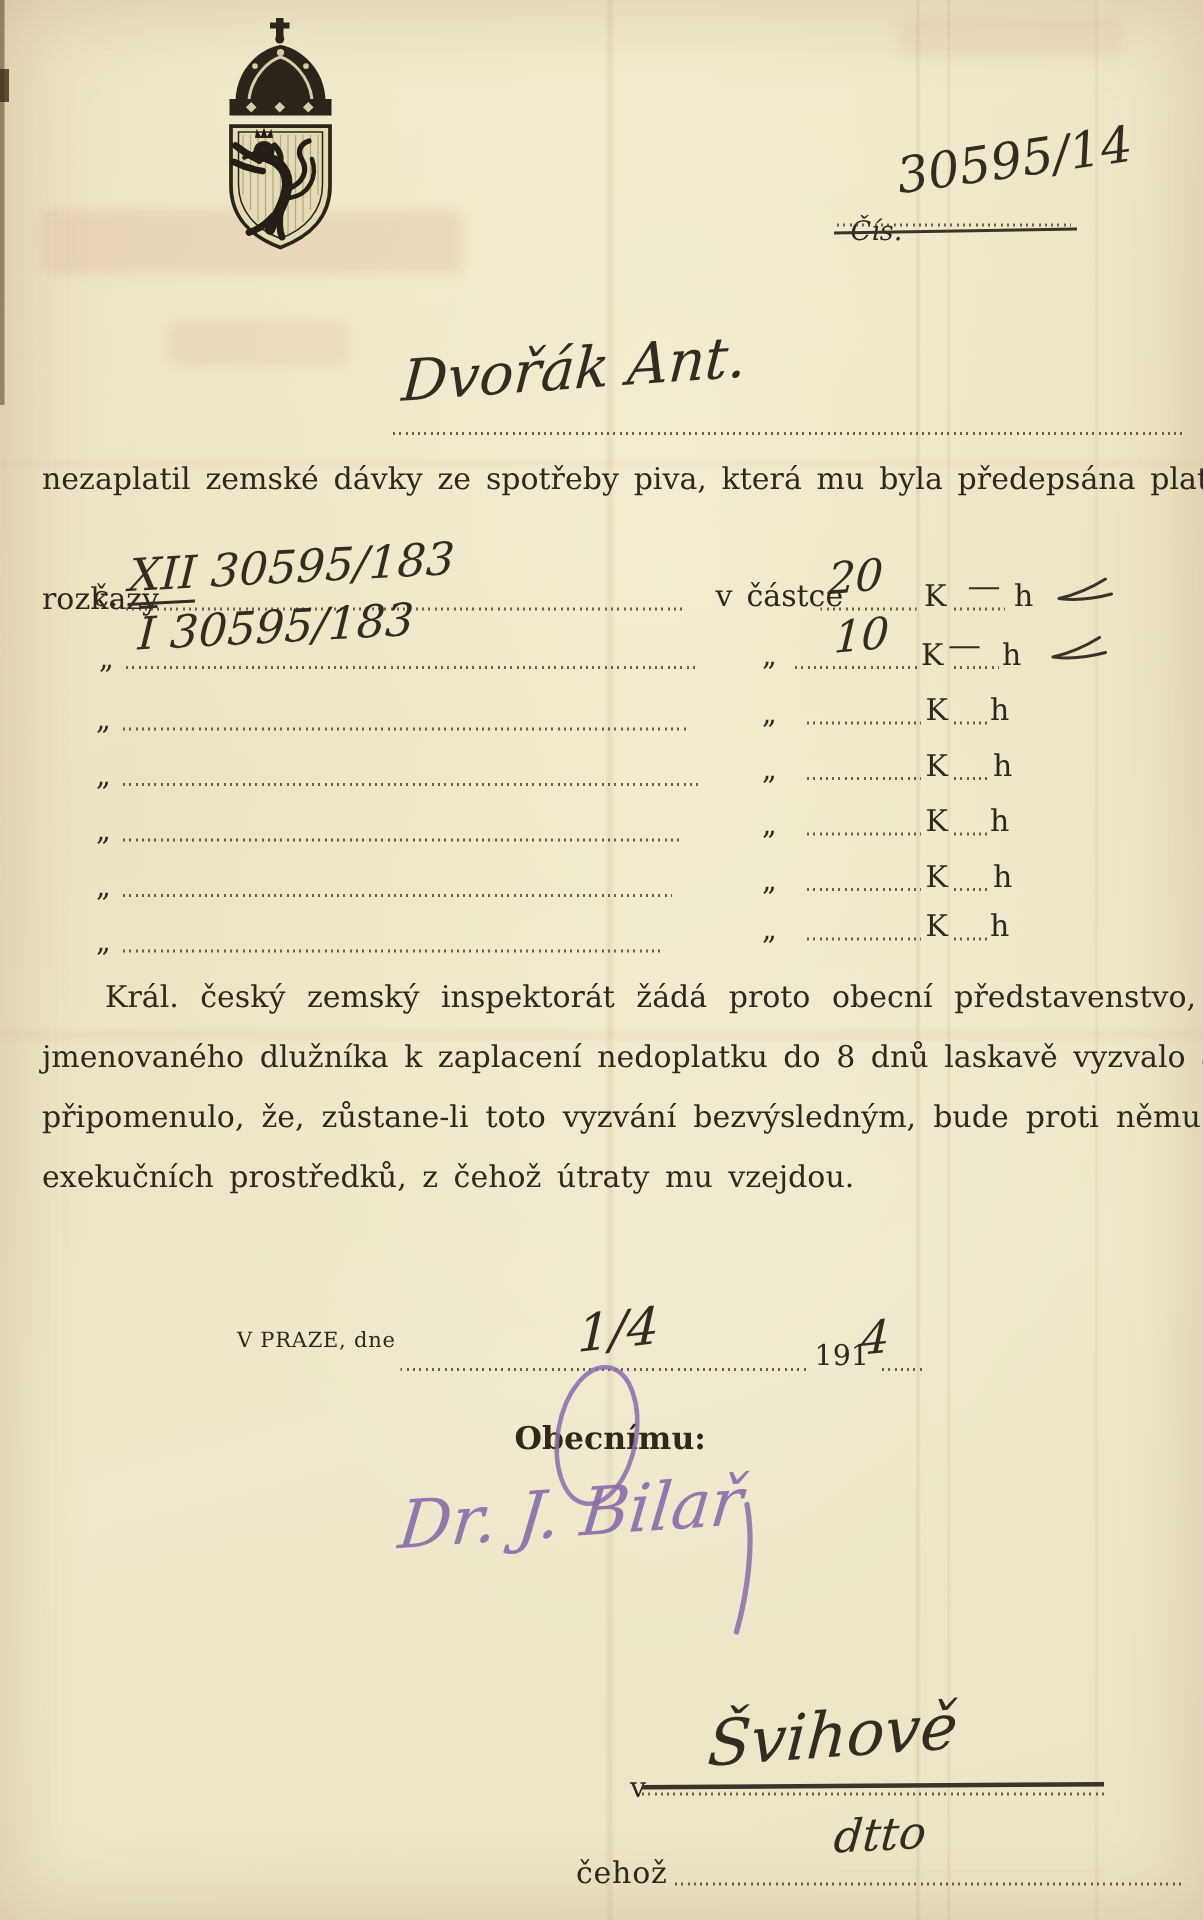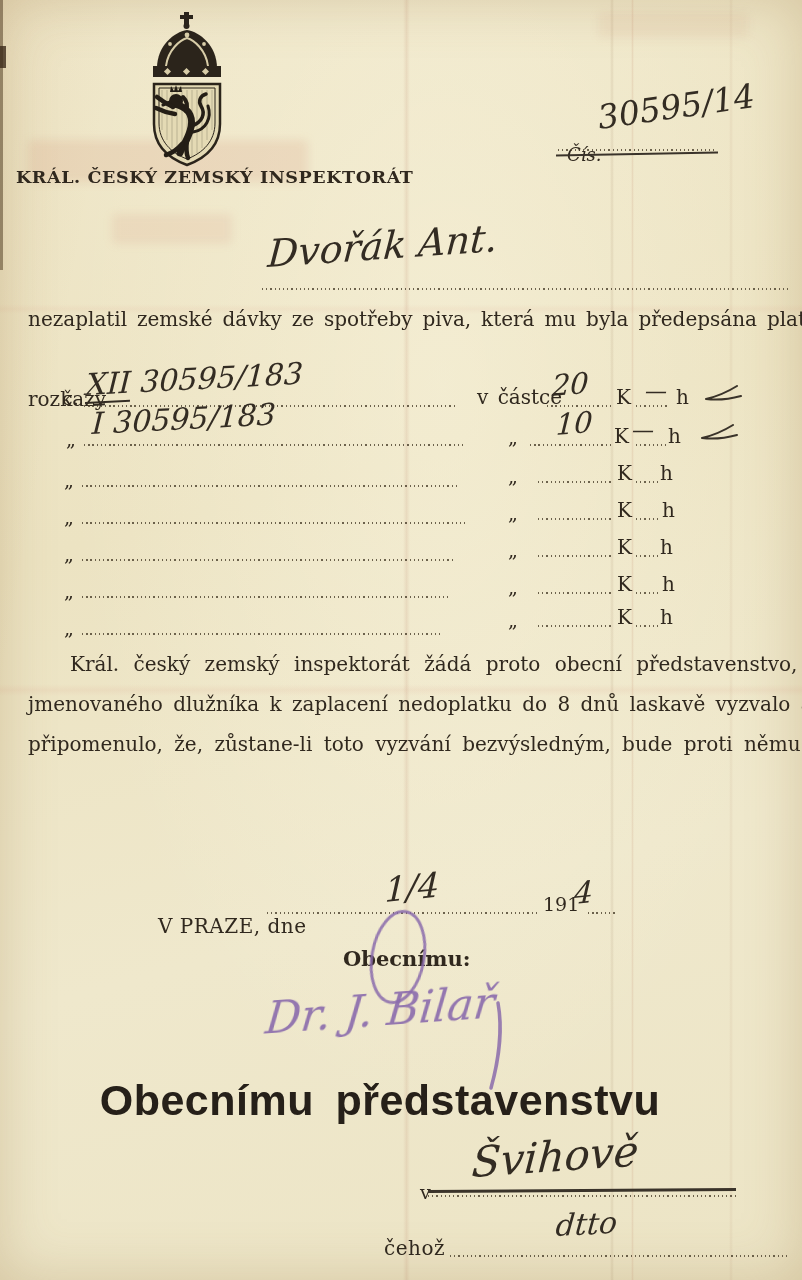--- a/index.html
+++ b/index.html
@@ -82,21 +82,20 @@
       <path d="M43,85 C47,89 48,94 46,99" stroke-width="4"></path>
       <path d="M33,95 C27,92 22,89 17,85" stroke-width="4.5"></path>
       <path d="M35,102 C28,101 22,99 16,96" stroke-width="4.5"></path>
       <path d="M42,132 C37,138 32,141 26,143" stroke-width="4.5"></path>
       <path d="M47,128 C46,136 46,141 48,146" stroke-width="4.5"></path>
       <path d="M52,114 C62,110 66,102 61,94 C58,89 60,84 66,82" stroke-width="3.5"></path>
       <path d="M53,120 C66,118 72,106 68,94" stroke-width="3"></path>
     </g>
   </svg>
 
-  <div class="abs printed lh1" style="left:16px;top:167px;width:348px;text-align:center;">KRÁL. ČESKÝ ZEMSKÝ INSPEKTORÁT</div>
 
   <span class="abs printed" style="left:567px;top:144px;font-size:18px;font-style:italic;">Čís.</span>
   <span class="abs hw" style="left:598px;top:98px;font-size:33px;transform:rotate(-8deg);">30595/14</span>
   <div class="abs dotted" style="left:558px;top:149px;width:156px;"></div>
   <div class="abs" style="left:556px;top:153px;width:162px;height:2px;background:#3a332a;transform:rotate(-1deg);"></div>
 
   <div class="abs dotted" style="left:262px;top:288px;width:528px;"></div>
   <span class="abs hw" style="left:268px;top:232px;font-size:38px;transform:rotate(-4deg) skewX(-8deg);">Dvořák Ant.</span>
 
   <div class="abs printed body-line" style="left:28px;top:307px;word-spacing:3.5px;">nezaplatil zemské dávky ze spotřeby piva, která mu byla předepsána platebními</div>
@@ -176,39 +175,39 @@
     <span class="abs printed" style="left:508px;top:4px;font-size:19px;">„</span>
     <div class="abs dotted" style="left:538px;top:20px;width:76px;"></div>
     <span class="abs printed" style="left:617px;top:0;font-size:20px;">K</span>
     <div class="abs dotted" style="left:636px;top:20px;width:22px;"></div>
     <span class="abs printed" style="left:660px;top:0;font-size:20px;">h</span>
   </div>
 
   <div class="abs printed body-line" style="left:70px;top:652px;word-spacing:8px;">Král. český zemský inspektorát žádá proto obecní představenstvo, aby</div>
   <div class="abs printed body-line" style="left:28px;top:692px;word-spacing:4px;">jmenovaného dlužníka k zaplacení nedoplatku do 8 dnů laskavě vyzvalo a jemu</div>
   <div class="abs printed body-line" style="left:28px;top:732px;word-spacing:5px;">připomenulo, že, zůstane-li toto vyzvání bezvýsledným, bude proti němu užito</div>
-
-
-  <span class="abs printed" style="left:158px;top:914px;font-size:20px;letter-spacing:.5px;">V PRAZE, dne</span>
+  <div class="abs printed body-line" style="left:28px;top:772px;word-spacing:4px;">exekučních prostředků, z čehož útraty mu vzejdou.</div>
+
+
+  <span class="abs printed" style="left:158px;top:886px;font-size:14px;letter-spacing:.5px;">V PRAZE, dne</span>
   <div class="abs dotted" style="left:267px;top:912px;width:273px;"></div>
   <span class="abs hw" style="left:385px;top:870px;font-size:34px;transform:rotate(-6deg) skewX(-8deg);">1/4</span>
   <span class="abs printed" style="left:543px;top:893px;font-size:19px;">191</span>
   <span class="abs hw" style="left:574px;top:876px;font-size:30px;transform:rotate(-6deg) skewX(-8deg);">4</span>
   <div class="abs dotted" style="left:588px;top:912px;width:28px;"></div>
 
   <span class="abs printed" style="left:343px;top:946px;font-size:21px;font-weight:600;">Obecnímu:</span>
   <svg class="abs" style="left:180px;top:905px;width:420px;height:190px;" viewBox="0 0 420 190">
     <g stroke="#8a6bac" fill="none" stroke-linecap="round" opacity="0.85">
       <ellipse cx="218" cy="52" rx="26" ry="46" transform="rotate(10 218 52)" stroke-width="3"></ellipse>
       <path d="M318,98 C323,125 318,158 311,183" stroke-width="3.5"></path>
     </g>
   </svg>
   <span class="abs hw violet" style="left:266px;top:992px;font-size:44px;transform:rotate(-4deg) skewX(-10deg);opacity:.9;">Dr. J. Bilař</span>
 
-  <div class="abs addr" style="left:75px;top:1076px;width:610px;text-align:center;">Obecnímu představenstvu</div>
 
   <span class="abs printed" style="left:420px;top:1181px;font-size:19px;">v</span>
   <div class="abs" style="left:428px;top:1189px;width:308px;height:2.5px;background:#3a332a;transform:rotate(-.4deg);"></div>
   <div class="abs dotted" style="left:428px;top:1195px;width:308px;"></div>
   <span class="abs hw" style="left:472px;top:1138px;font-size:42px;transform:rotate(-4deg) skewX(-8deg);">Švihově</span>
 
   <span class="abs hw" style="left:556px;top:1208px;font-size:30px;transform:rotate(-3deg) skewX(-8deg);">dtto</span>
   <span class="abs printed" style="left:384px;top:1236px;font-size:20px;letter-spacing:.5px;">čehož</span>
   <div class="abs dotted" style="left:450px;top:1255px;width:340px;"></div>
 

